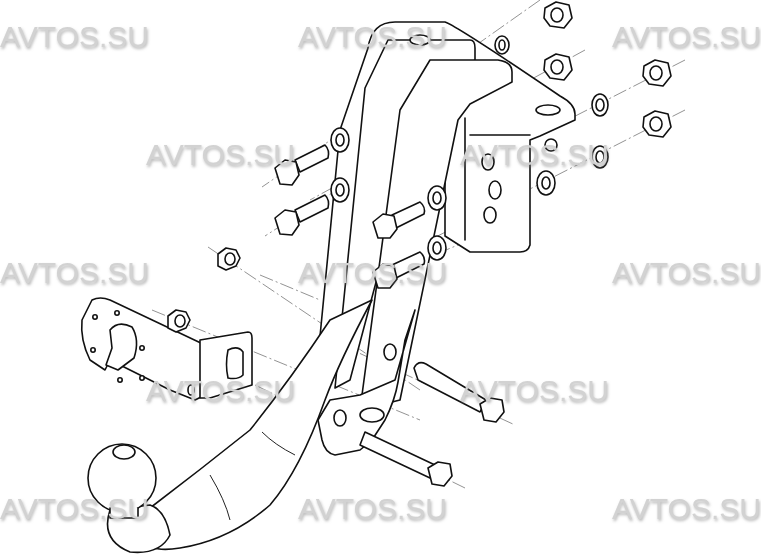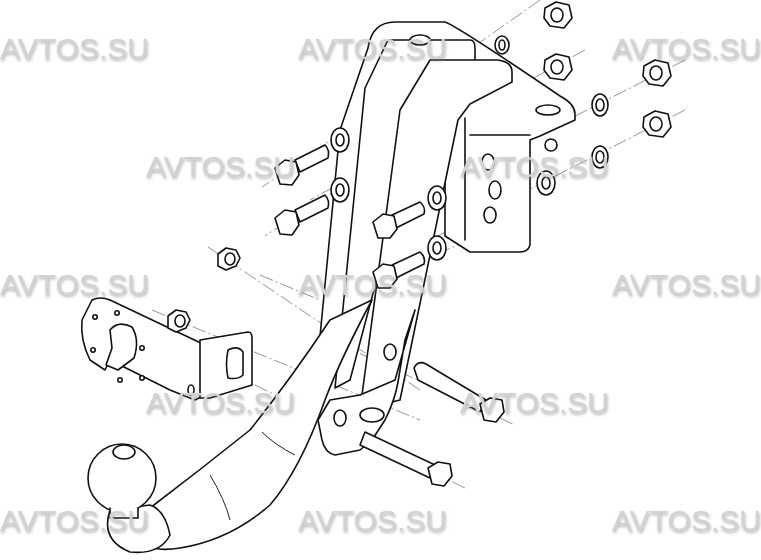--- a/index.html
+++ b/index.html
@@ -5,21 +5,21 @@
   html, body { margin: 0; padding: 0; background: #ffffff; }
   body { width: 761px; height: 560px; overflow: hidden; position: relative; font-family: "Liberation Sans", sans-serif; }
   #stage { position: absolute; left: 0; top: 0; width: 761px; height: 560px; }
   svg { position: absolute; left: 0; top: 0; }
   .ln { fill: #ffffff; stroke: #111; stroke-width: 1.6; stroke-linejoin: round; stroke-linecap: round; }
   .ln-nofill { fill: none; stroke: #111; stroke-width: 1.6; stroke-linejoin: round; stroke-linecap: round; }
   .thin { fill: none; stroke: #222; stroke-width: 1; }
   .axis { fill: none; stroke: #777; stroke-width: 0.8; stroke-dasharray: 14 3 2 3; }
   .wm { position: absolute; font-family: "Liberation Sans", sans-serif; font-size: 30px; font-weight: 400;
         color: #d2d2d2; letter-spacing: 0px; white-space: nowrap;
-        text-shadow: 1px 2px 3px rgba(120,120,120,0.55); pointer-events: none; line-height: 1; margin-top: 12px; }
+        text-shadow: 1px 2px 3px rgba(120,120,120,0.55); pointer-events: none; line-height: 1; }
 </style>
 </head>
 <body>
 
 <div id="stage">
 
 <svg width="761" height="560" viewBox="0 0 761 560">
 
   <g>
     <line class="axis" x1="540" y1="0" x2="370" y2="120"></line>

